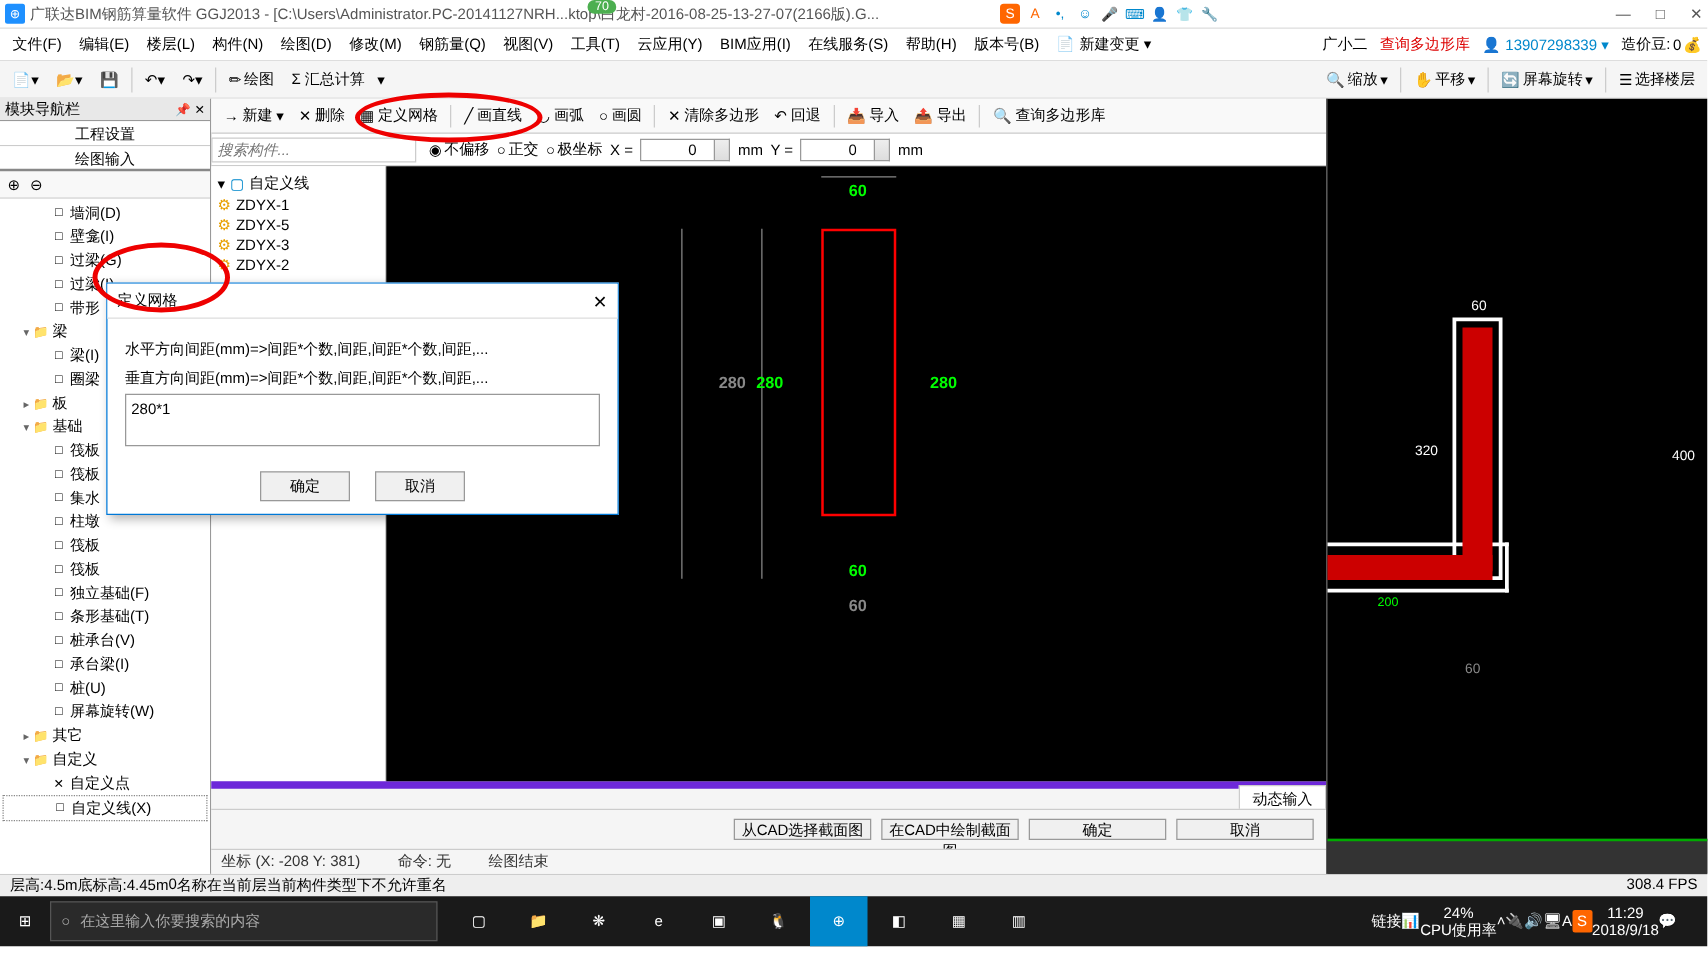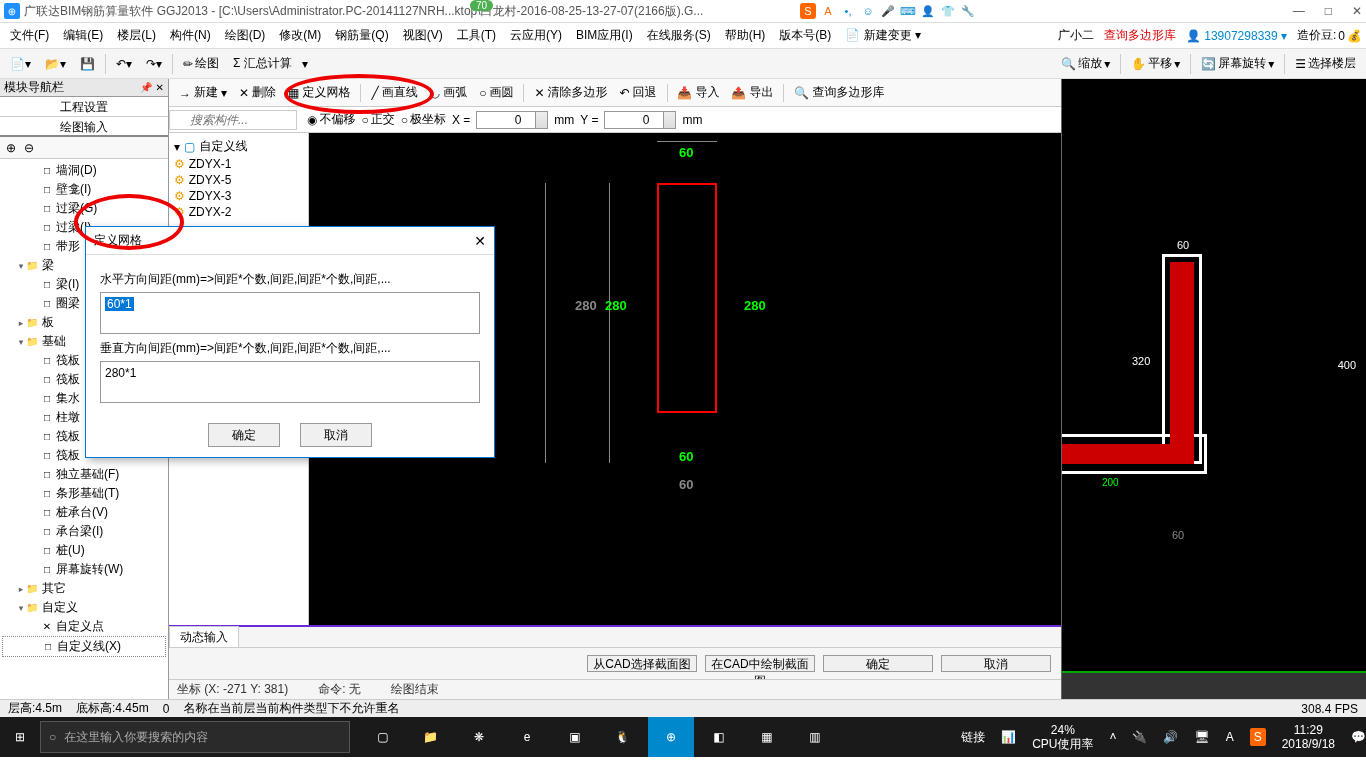--- a/index.html
+++ b/index.html
@@ -37,45 +37,45 @@
 .tree .ico{width:14px;height:14px;margin-right:2px;display:inline-flex;align-items:center;justify-content:center;font-size:10px;}
 .tree .folder{color:#e8a000;}
 .tree .exp{width:10px;text-align:center;color:#666;font-size:9px;}
 .nav-bottom{border-top:1px solid #ccc;}
 .nav-bottom div{height:20px;text-align:center;line-height:20px;border-bottom:1px solid #eee;background:#f0f0f0;}
 .center{flex:1;display:flex;flex-direction:column;position:relative;}
 .toolbar2{height:28px;display:flex;align-items:center;padding:0 6px;gap:4px;border-bottom:1px solid #ccc;background:#f9f9f9;}
 .toolbar2 .btn{display:flex;align-items:center;gap:3px;padding:2px 4px;cursor:pointer;}
 .toolbar2 .sep{width:1px;height:18px;background:#ccc;margin:0 2px;}
 .searchrow{height:26px;display:flex;align-items:center;border-bottom:1px solid #ccc;}
-.searchrow input.search{width:128px;height:20px;border:1px solid #ccc;padding:0 20px;color:#0369a1;font-style:italic;}
+.searchrow input.search{width:164px;height:20px;border:1px solid #ccc;padding:0 4px;color:#0369a1;font-style:italic;}
 .searchrow .coordrow{display:flex;align-items:center;gap:6px;margin-left:10px;}
 .searchrow .radio{display:flex;align-items:center;gap:2px;}
 .searchrow .coordin{width:60px;height:18px;border:1px solid #999;text-align:right;padding-right:14px;}
 .searchrow .spin{display:inline-block;width:12px;height:18px;border:1px solid #999;border-left:none;background:linear-gradient(#eee,#ddd);position:relative;}
 .content{flex:1;display:flex;}
 .leftlist{width:140px;border-right:1px solid #ccc;background:#fff;padding:4px;}
 .leftlist .ln{display:flex;align-items:center;padding:1px;gap:4px;}
 .leftlist .gear{color:#e8a000;}
 .canvas{flex:1;background:#000;position:relative;}
-.bottombar{height:22px;display:flex;align-items:center;border-top:2px solid #6d28d9;background:#f5f5f5;}
+.bottombar{height:22px;display:flex;align-items:center;border-top:6px solid #6d28d9;background:#f5f5f5;justify-content:flex-end;}
 .bottombar .tab{padding:2px 10px;background:#fff;border:1px solid #ccc;}
 .actionbar{height:32px;display:flex;align-items:center;justify-content:flex-end;gap:8px;padding:0 10px;background:#f5f5f5;border-top:1px solid #ccc;}
 .actionbar button{width:110px;height:17px;border:1px solid #999;background:#f0f0f0;cursor:pointer;}
 .statusbar{height:20px;display:flex;align-items:center;padding:0 8px;gap:30px;background:#f5f5f5;border-top:1px solid #ccc;font-size:11px;color:#333;}
 .rightview{width:305px;background:#000;border-left:1px solid #666;position:relative;}
-.statusbar2{height:18px;display:flex;align-items:center;padding:0 8px;gap:14px;background:#eee;border-top:1px solid #ccc;font-size:11px;}
+.statusbar2{height:18px;display:flex;padding:0 8px;gap:0;background:#eee;border-top:1px solid #ccc;font-size:11px;}
 .statusbar2 .warn{color:#000;}
 .statusbar2 .fps{margin-left:auto;}
 .taskbar{height:40px;background:#1a1a1a;display:flex;align-items:center;color:#fff;}
 .taskbar .start{width:40px;height:40px;display:flex;align-items:center;justify-content:center;}
 .taskbar .search{width:310px;height:32px;background:#2a2a2a;border:1px solid #555;display:flex;align-items:center;padding:0 8px;color:#aaa;gap:8px;}
 .taskbar .tasks{display:flex;gap:2px;margin-left:10px;}
 .taskbar .tasks .t{width:46px;height:40px;display:flex;align-items:center;justify-content:center;}
-.taskbar .tray{margin-left:auto;display:flex;align-items:center;gap:16px;padding-right:0;font-size:11px;}
+.taskbar .tray{margin-left:auto;display:flex;align-items:center;gap:0;padding-right:24px;font-size:11px;}
 .taskbar .clock{text-align:center;line-height:1.2;}
 
 .dialog{position:absolute;left:85px;top:226px;width:410px;background:#fff;border:1px solid #0078d7;box-shadow:3px 3px 8px rgba(0,0,0,0.3);z-index:100;}
 .dialog .dtitle{height:28px;background:#fff;display:flex;align-items:center;padding:0 8px;border-bottom:1px solid #ddd;}
 .dialog .dtitle .x{margin-left:auto;font-size:14px;cursor:pointer;}
 .dialog .dbody{padding:10px 14px;}
 .dialog .dlbl{margin:6px 0 4px;font-size:12px;}
 .dialog .dinput{width:100%;height:42px;border:1px solid #999;padding:4px;font-size:12px;}
 .dialog .dinput .sel{background:#0078d7;color:#fff;padding:0 2px;}
 .dialog .dbtns{display:flex;justify-content:center;gap:20px;padding:10px;}
@@ -387,21 +387,21 @@
     <div class="bottombar">
       <div class="tab">动态输入</div>
     </div>
     <div class="actionbar">
       <button>从CAD选择截面图</button>
       <button>在CAD中绘制截面图</button>
       <button>确定</button>
       <button>取消</button>
     </div>
     <div class="statusbar">
-      <span>坐标 (X: -271 Y: 381)</span>
+      <span>坐标 (X: -208 Y: 381)</span>
       <span>命令: 无</span>
       <span>绘图结束</span>
     </div>
   </div>
 
   <div class="rightview">
     <div style="position:absolute;left:115px;top:160px;color:#fff;font-size:11px">60</div>
     <div style="position:absolute;right:10px;top:280px;color:#fff;font-size:11px">400</div>
     <div style="position:absolute;left:70px;top:276px;color:#fff;font-size:11px">320</div>
     <div style="position:absolute;left:40px;top:398px;color:#0f0;font-size:10px">200</div>
@@ -461,21 +461,20 @@
   </div>
 </div>
 
 <div class="dialog">
   <div class="dtitle">
     <span>定义网格</span>
     <span class="x">✕</span>
   </div>
   <div class="dbody">
     <div class="dlbl">水平方向间距(mm)=&gt;间距*个数,间距,间距*个数,间距,...</div>
-    <div class="dinput"><span class="sel">60*1</span></div>
     <div class="dlbl">垂直方向间距(mm)=&gt;间距*个数,间距,间距*个数,间距,...</div>
     <div class="dinput"><span>280*1</span></div>
   </div>
   <div class="dbtns">
     <button>确定</button>
     <button>取消</button>
   </div>
 </div>
 
 <div class="oval oval1"></div>

